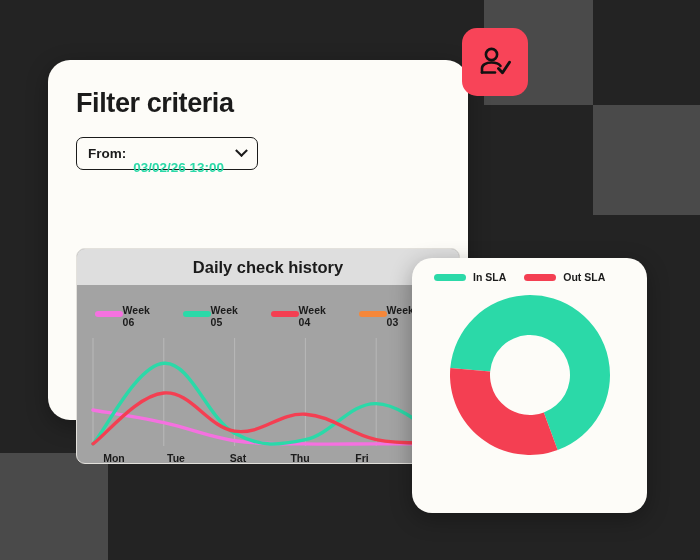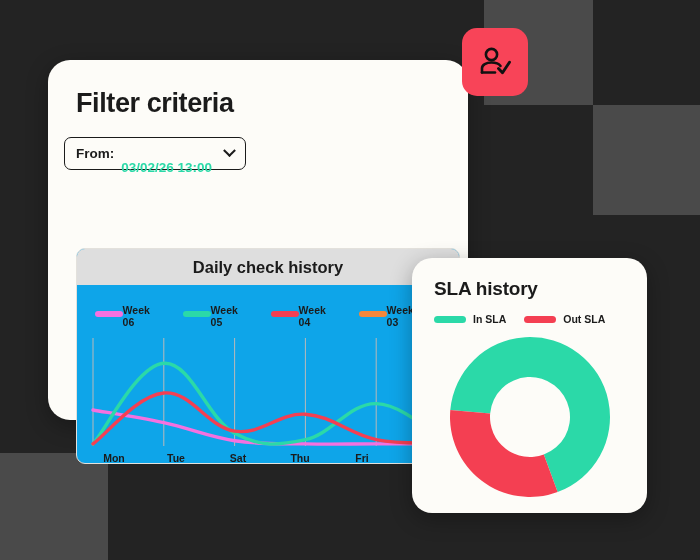--- a/index.html
+++ b/index.html
@@ -25,21 +25,21 @@
     border-radius:22px;
     box-shadow:0 6px 22px rgba(0,0,0,.30);
   }
   #page-title {
     font-size:27px; font-weight:bold; color:#1b1b1b;
     letter-spacing:-.4px;
     padding:28px 0 0 28px;
   }
 
   
-  #filter-row { display:flex; gap:0; padding:18px 0 0 16px; }
+  #filter-row { display:flex; gap:0; padding:18px 0 0 28px; }
   .dropdown {
     display:flex; align-items:center; gap:7px;
     border:1.6px solid #1b1b1b;
     border-radius:7px;
     background:#fdfcf8;
     height:33px;
     padding:0 11px;
     font-size:13.5px;
     white-space:nowrap;
     cursor:pointer;
@@ -51,21 +51,21 @@
     border-right:2px solid #1b1b1b;
     border-bottom:2px solid #1b1b1b;
     transform:rotate(45deg) translate(-2px,-2px);
     flex:none;
   }
 
   
   #daily-panel {
     position:absolute; left:28px; top:188px;
     width:384px; height:216px;
-    background:#0ea5e9;
+    background:#a3a3a3;
     border:1px solid #e3e1dc;
     border-radius:9px;
     overflow:hidden;
   }
   #daily-header {
     height:36px; background:#dedede;
     display:flex; align-items:center; justify-content:center;
     font-size:16.5px; font-weight:bold; color:#1b1b1b;
   }
   #daily-legend {
@@ -168,21 +168,20 @@
         <div class="axis-tick">Tue</div>
         <div class="axis-tick">Sat</div>
         <div class="axis-tick">Thu</div>
         <div class="axis-tick">Fri</div>
         <div class="axis-tick">Sat</div>
       </div>
   </div>
 </div>
 
 <div id="sla-card">
-  <div id="sla-title">SLA history</div>
   <div id="sla-legend">
     <div class="sla-leg">
       <span class="sla-swatch" style="background: rgb(43, 217, 168);"></span>
       <span class="sla-text">In SLA</span>
     </div>
     <div class="sla-leg">
       <span class="sla-swatch" style="background: rgb(244, 63, 82);"></span>
       <span class="sla-text">Out SLA</span>
     </div>
   </div>

